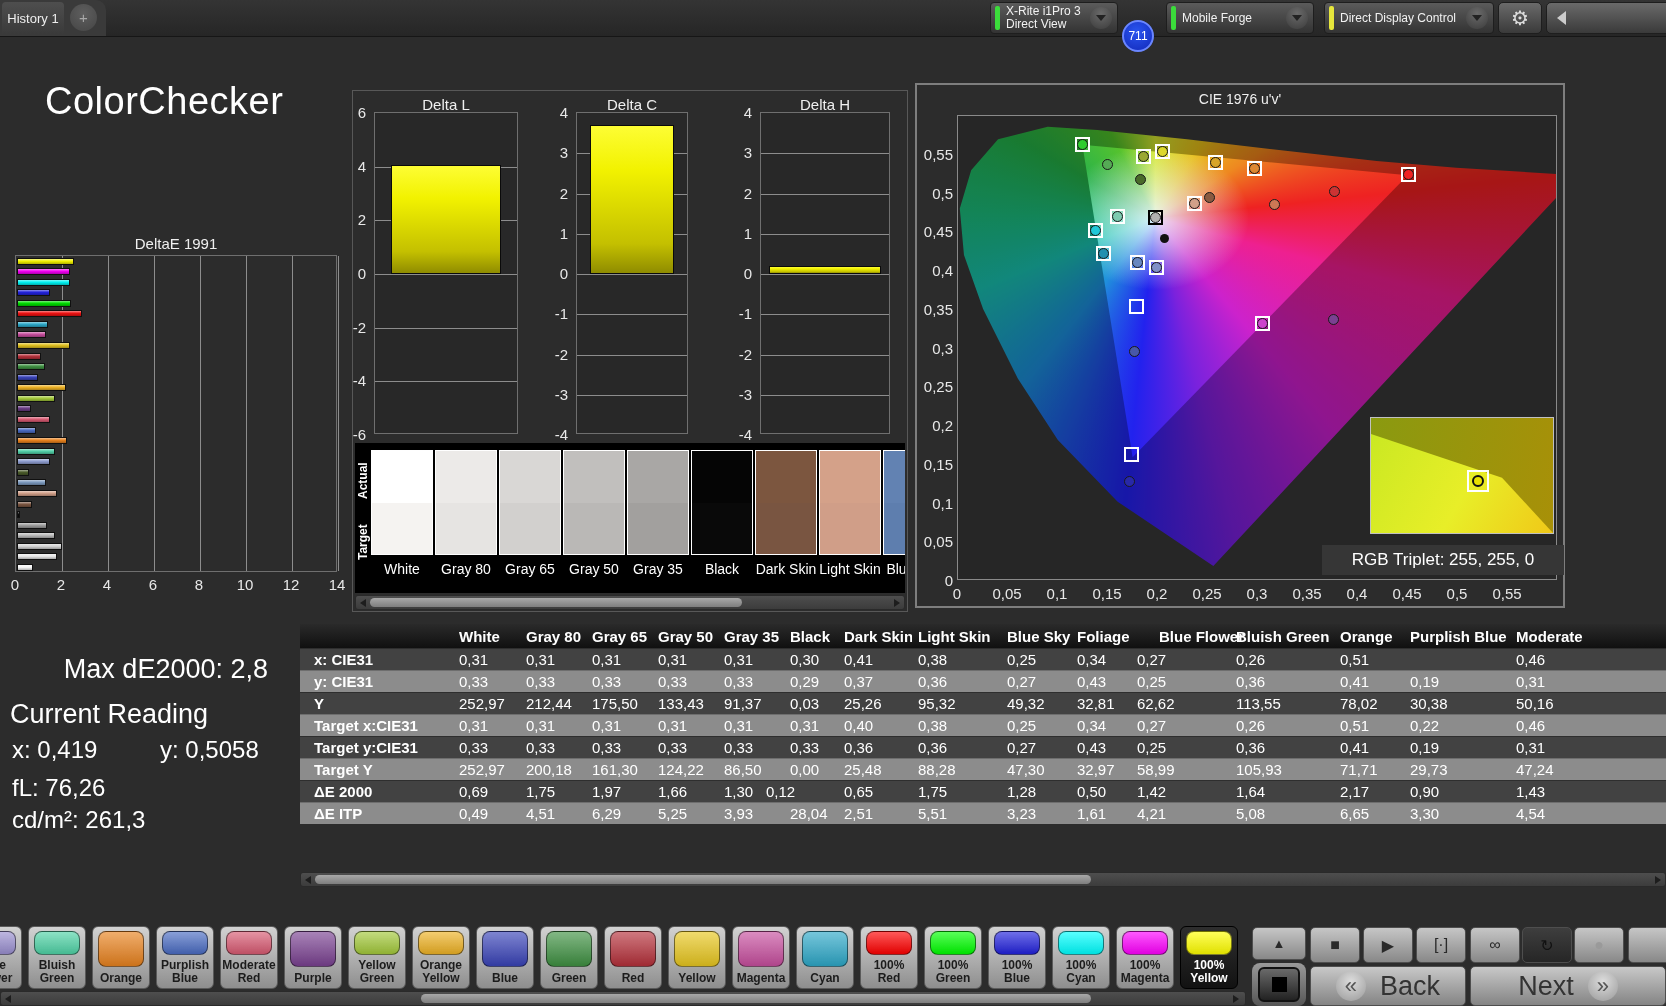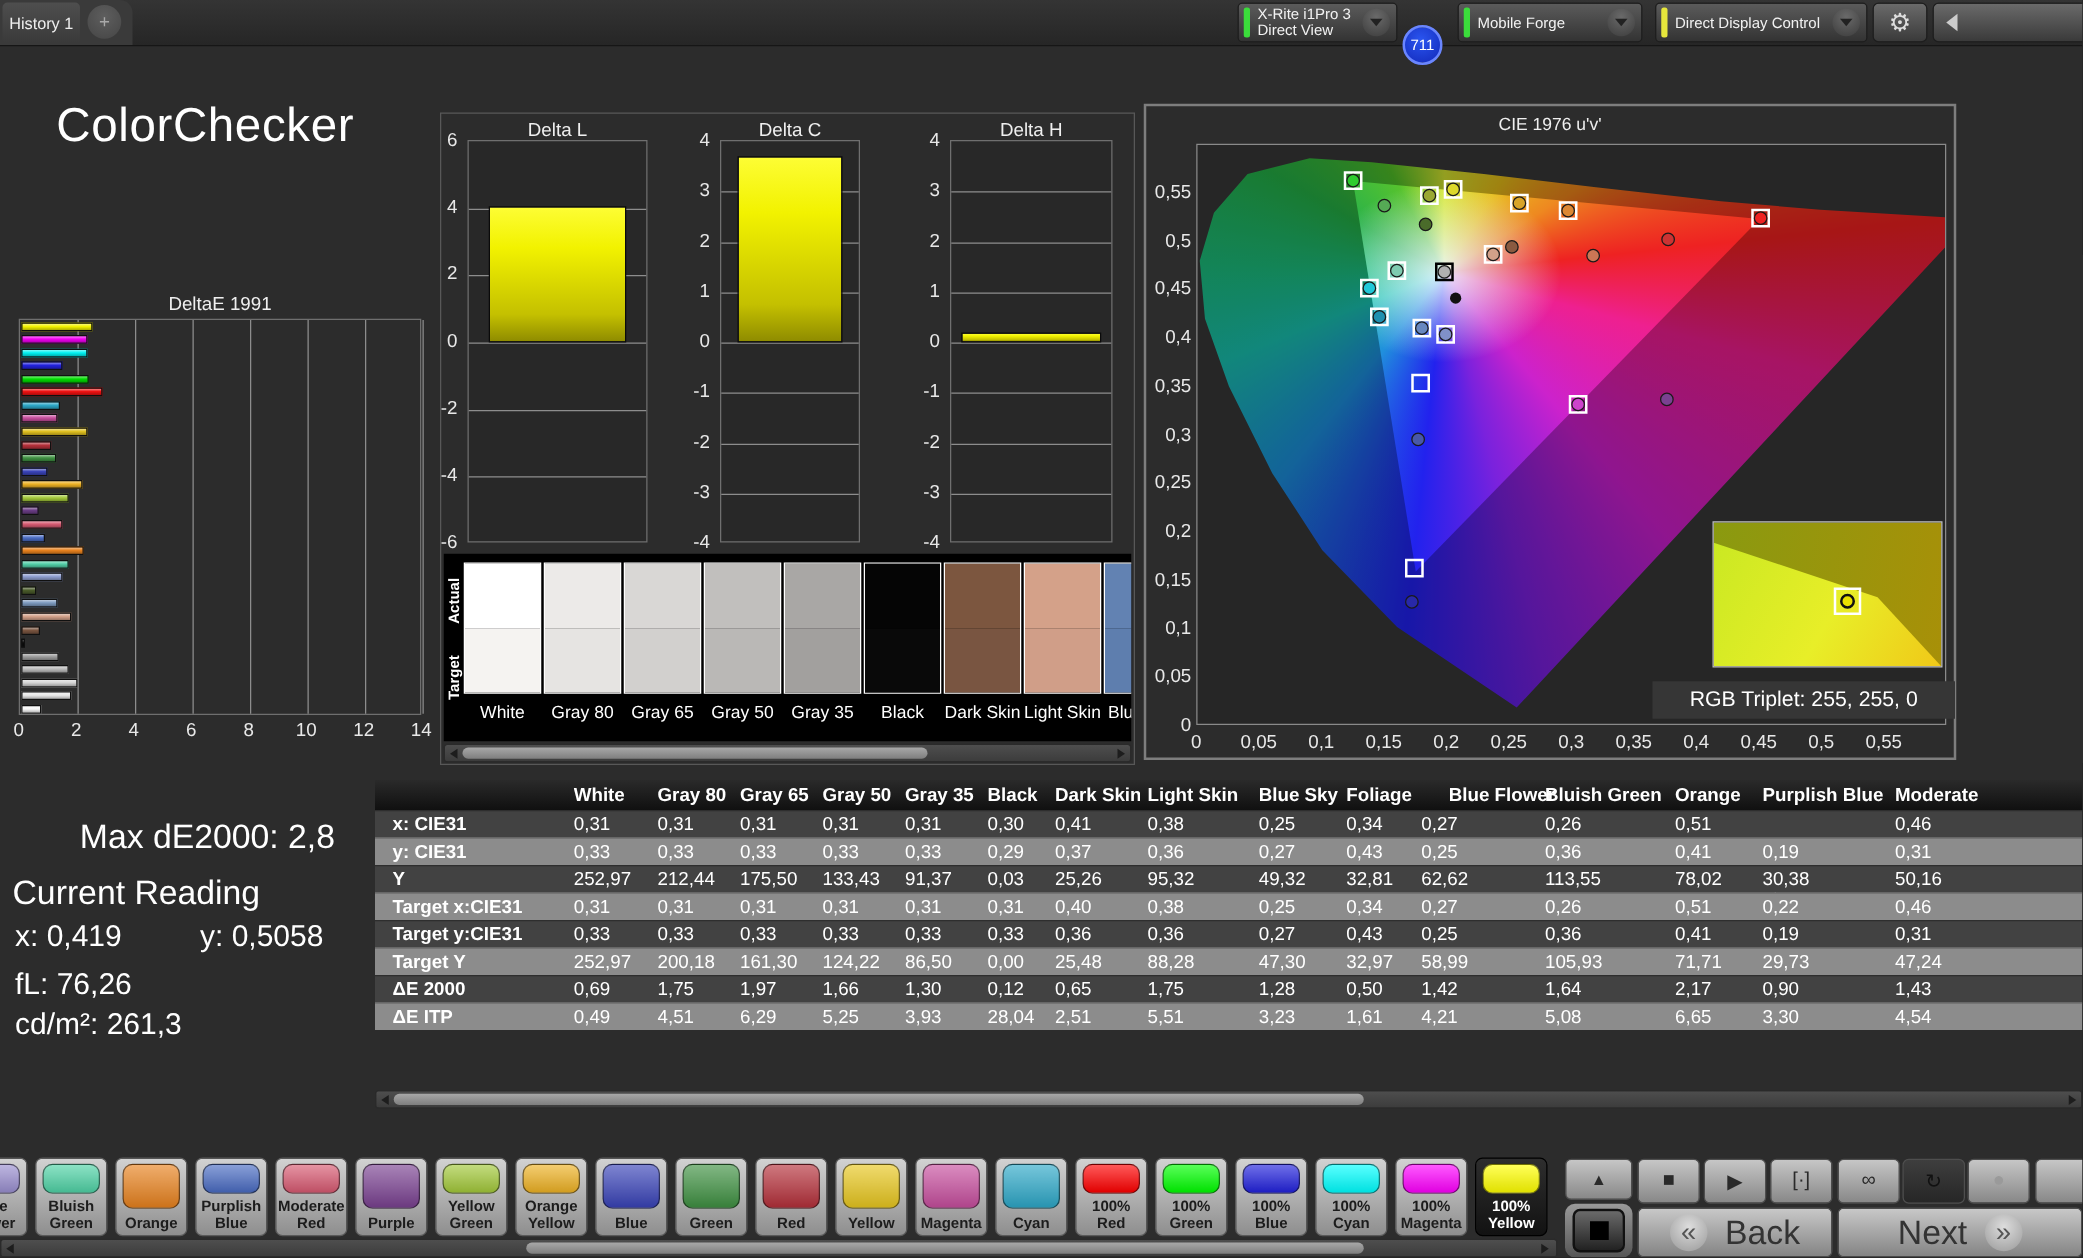--- a/index.html
+++ b/index.html
@@ -575,21 +575,21 @@
         <div class="tcell" style="left: 1110px; width: 100px;">29,73</div>
         <div class="tcell" style="left: 1216px; width: 148px;">47,24</div>
       </div>
       <div class="trow dark" style="top: 156px;">
         <div class="tcell lbl" style="left: 0px; width: 155px;">ΔE 2000</div>
         <div class="tcell" style="left: 159px; width: 61px;">0,69</div>
         <div class="tcell" style="left: 226px; width: 60px;">1,75</div>
         <div class="tcell" style="left: 292px; width: 60px;">1,97</div>
         <div class="tcell" style="left: 358px; width: 60px;">1,66</div>
         <div class="tcell" style="left: 424px; width: 60px;">1,30</div>
-        <div class="tcell" style="left: 490px; width: 48px;">0,12</div>
+        <div class="tcell" style="left: 466px; width: 48px;">0,12</div>
         <div class="tcell" style="left: 544px; width: 68px;">0,65</div>
         <div class="tcell" style="left: 618px; width: 83px;">1,75</div>
         <div class="tcell" style="left: 707px; width: 64px;">1,28</div>
         <div class="tcell" style="left: 777px; width: 54px;">0,50</div>
         <div class="tcell" style="left: 837px; width: 93px;">1,42</div>
         <div class="tcell" style="left: 936px; width: 98px;">1,64</div>
         <div class="tcell" style="left: 1040px; width: 64px;">2,17</div>
         <div class="tcell" style="left: 1110px; width: 100px;">0,90</div>
         <div class="tcell" style="left: 1216px; width: 148px;">1,43</div>
       </div>

